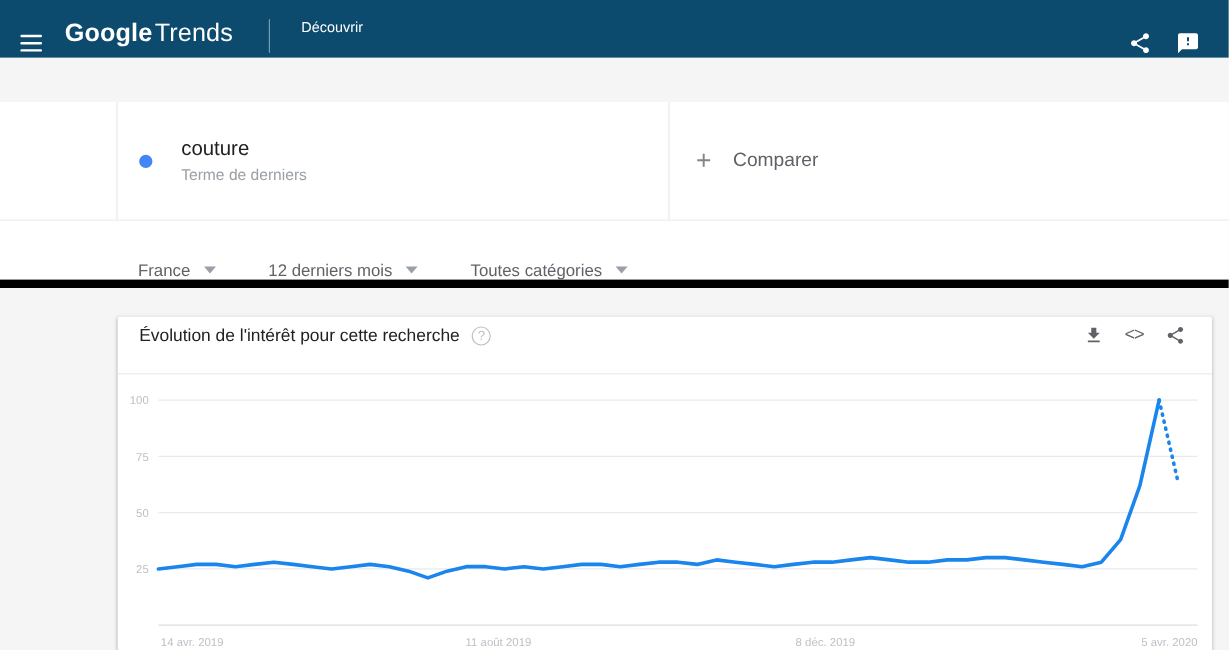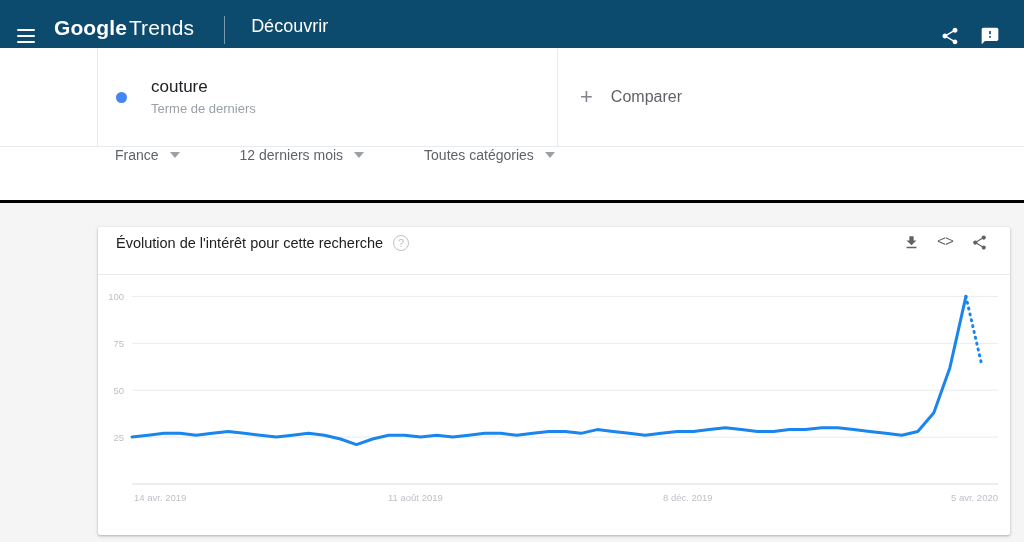--- a/index.html
+++ b/index.html
@@ -47,39 +47,40 @@
   }
   .brand .g { font-weight: bold; }
   .brand .t { font-weight: normal; margin-left: 2px; }
 
   .hdr-sep {
     width: 1px; height: 28px;
     background: rgba(255,255,255,.45);
     margin: 0 26px 0 30px;
   }
   .hdr-link {
-    font-size: 18px;
+    font-size: 12px;
     color: #fff;
     cursor: pointer;
     white-space: nowrap;
   }
   .hdr-spacer { flex: 1 1 auto; }
   .hdr-icon {
     width: 40px; height: 40px;
     display: flex; align-items: center; justify-content: center;
     cursor: pointer;
   }
   .hdr-icon svg { display: block; }
 
   
   .term-row {
     background: #fff;
     height: 99px;
     display: flex;
     border-bottom: 1px solid #e8eaed;
+    margin-top: 37px;
   }
   .term-gutter-l { width: 98px; flex: 0 0 98px; border-right: 1px solid #e8eaed; }
   .term-card {
     width: 460px; flex: 0 0 460px;
     border-right: 1px solid #e8eaed;
     display: flex; align-items: center;
     padding-left: 18px;
   }
   .term-dot {
     width: 11px; height: 11px;
@@ -116,24 +117,23 @@
     font-size: 16px;
     color: #5f6368;
     text-align: center;
   }
 
   
   .filter-bar {
     background: #fff;
     height: 56px;
     display: flex;
-    align-items: flex-start;
+    align-items: flex-end;
     padding-left: 115px;
-    border-bottom: 3px solid #000000;
-    gap: 16px;
+    border-bottom: 7px solid #000000;
   }
   .filter {
     display: flex; align-items: center;
     margin-right: 44px;
     cursor: pointer;
     white-space: nowrap;
   }
   .filter-label {
     font-size: 14px;
     color: #5f6368;

